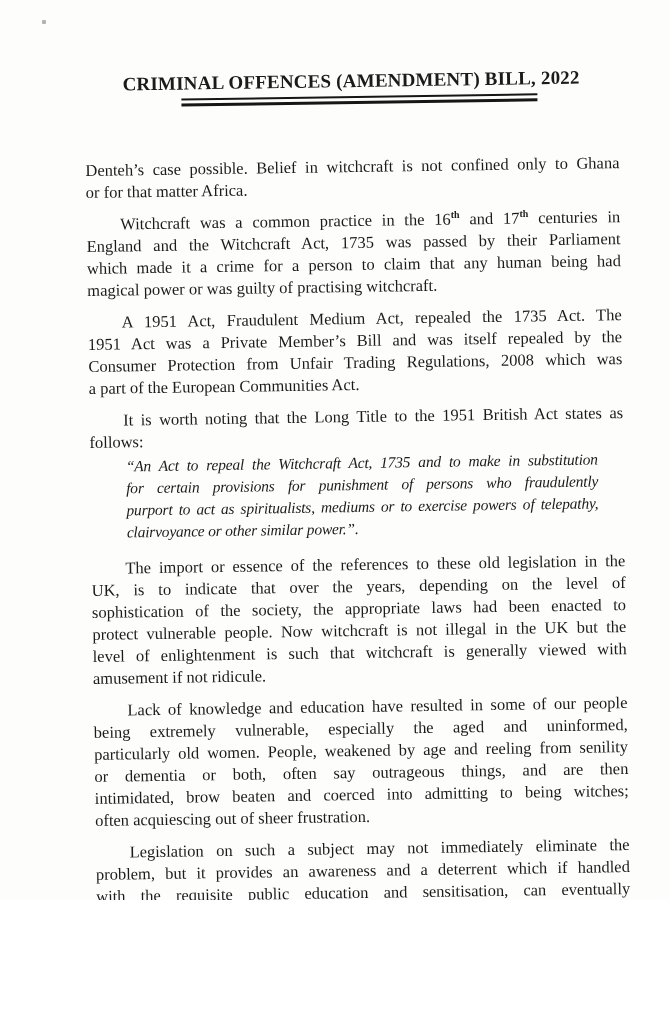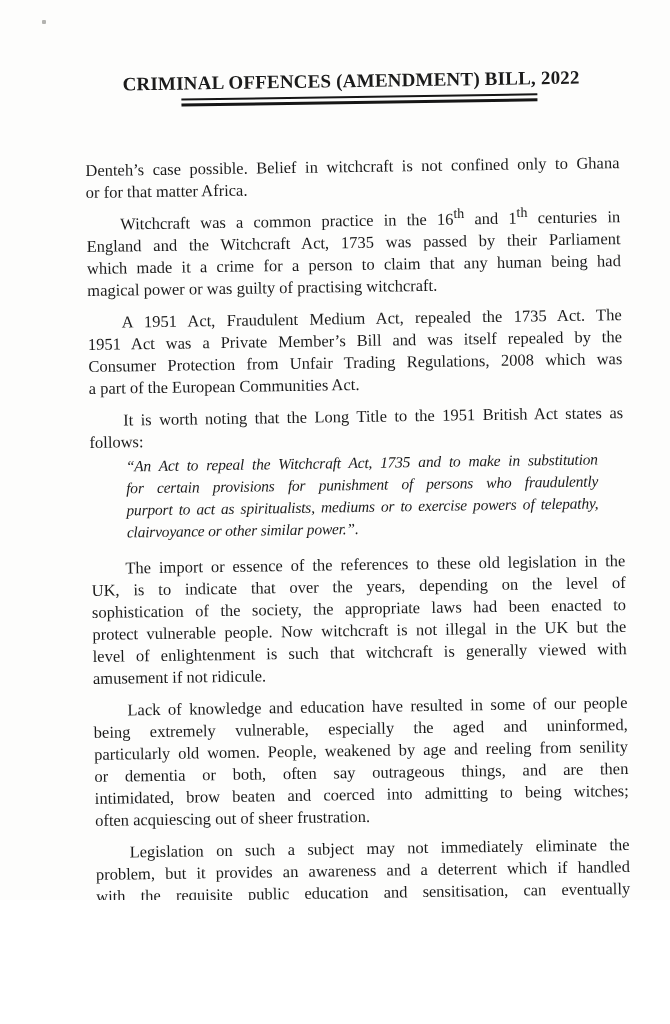--- a/index.html
+++ b/index.html
@@ -52,23 +52,24 @@
     font-size: 16.5px;
     line-height: 22px;
     text-align: justify;
     text-align-last: justify;
     white-space: normal;
   }
   .line.last { text-align-last: left; }
   .line.indent { padding-left: 34px; }
 
   sup {
-    font-size: 14px;
+    font-size: 10px;
     line-height: 0;
     vertical-align: super;
+    font-weight: bold;
   }
 
   .quote { margin: 0 26px 14px 36px; }
   .quote .line {
     font-style: italic;
     font-size: 15.5px;
     letter-spacing: -0.2px;
   }
 
   .footer {
@@ -95,21 +96,21 @@
         <div class="rule-thick"></div>
       </div>
     </div>
 
     <div class="para">
       <div class="line">Denteh’s case possible. Belief in witchcraft is not confined only to Ghana</div>
       <div class="line last">or for that matter Africa.</div>
     </div>
 
     <div class="para">
-      <div class="line indent"><span>Witchcraft was a common practice in the 16</span><sup>th</sup><span> and 1</span><sup>th</sup><span> centuries in</span></div>
+      <div class="line indent"><span>Witchcraft was a common practice in the 16</span><sup>th</sup><span> and 17</span><sup>th</sup><span> centuries in</span></div>
       <div class="line">England and the Witchcraft Act, 1735 was passed by their Parliament</div>
       <div class="line">which made it a crime for a person to claim that any human being had</div>
       <div class="line last">magical power or was guilty of practising witchcraft.</div>
     </div>
 
     <div class="para">
       <div class="line indent">A 1951 Act, Fraudulent Medium Act, repealed the 1735 Act. The</div>
       <div class="line">1951 Act was a Private Member’s Bill and was itself repealed by the</div>
       <div class="line">Consumer Protection from Unfair Trading Regulations, 2008 which was</div>
       <div class="line last">a part of the European Communities Act.</div>

